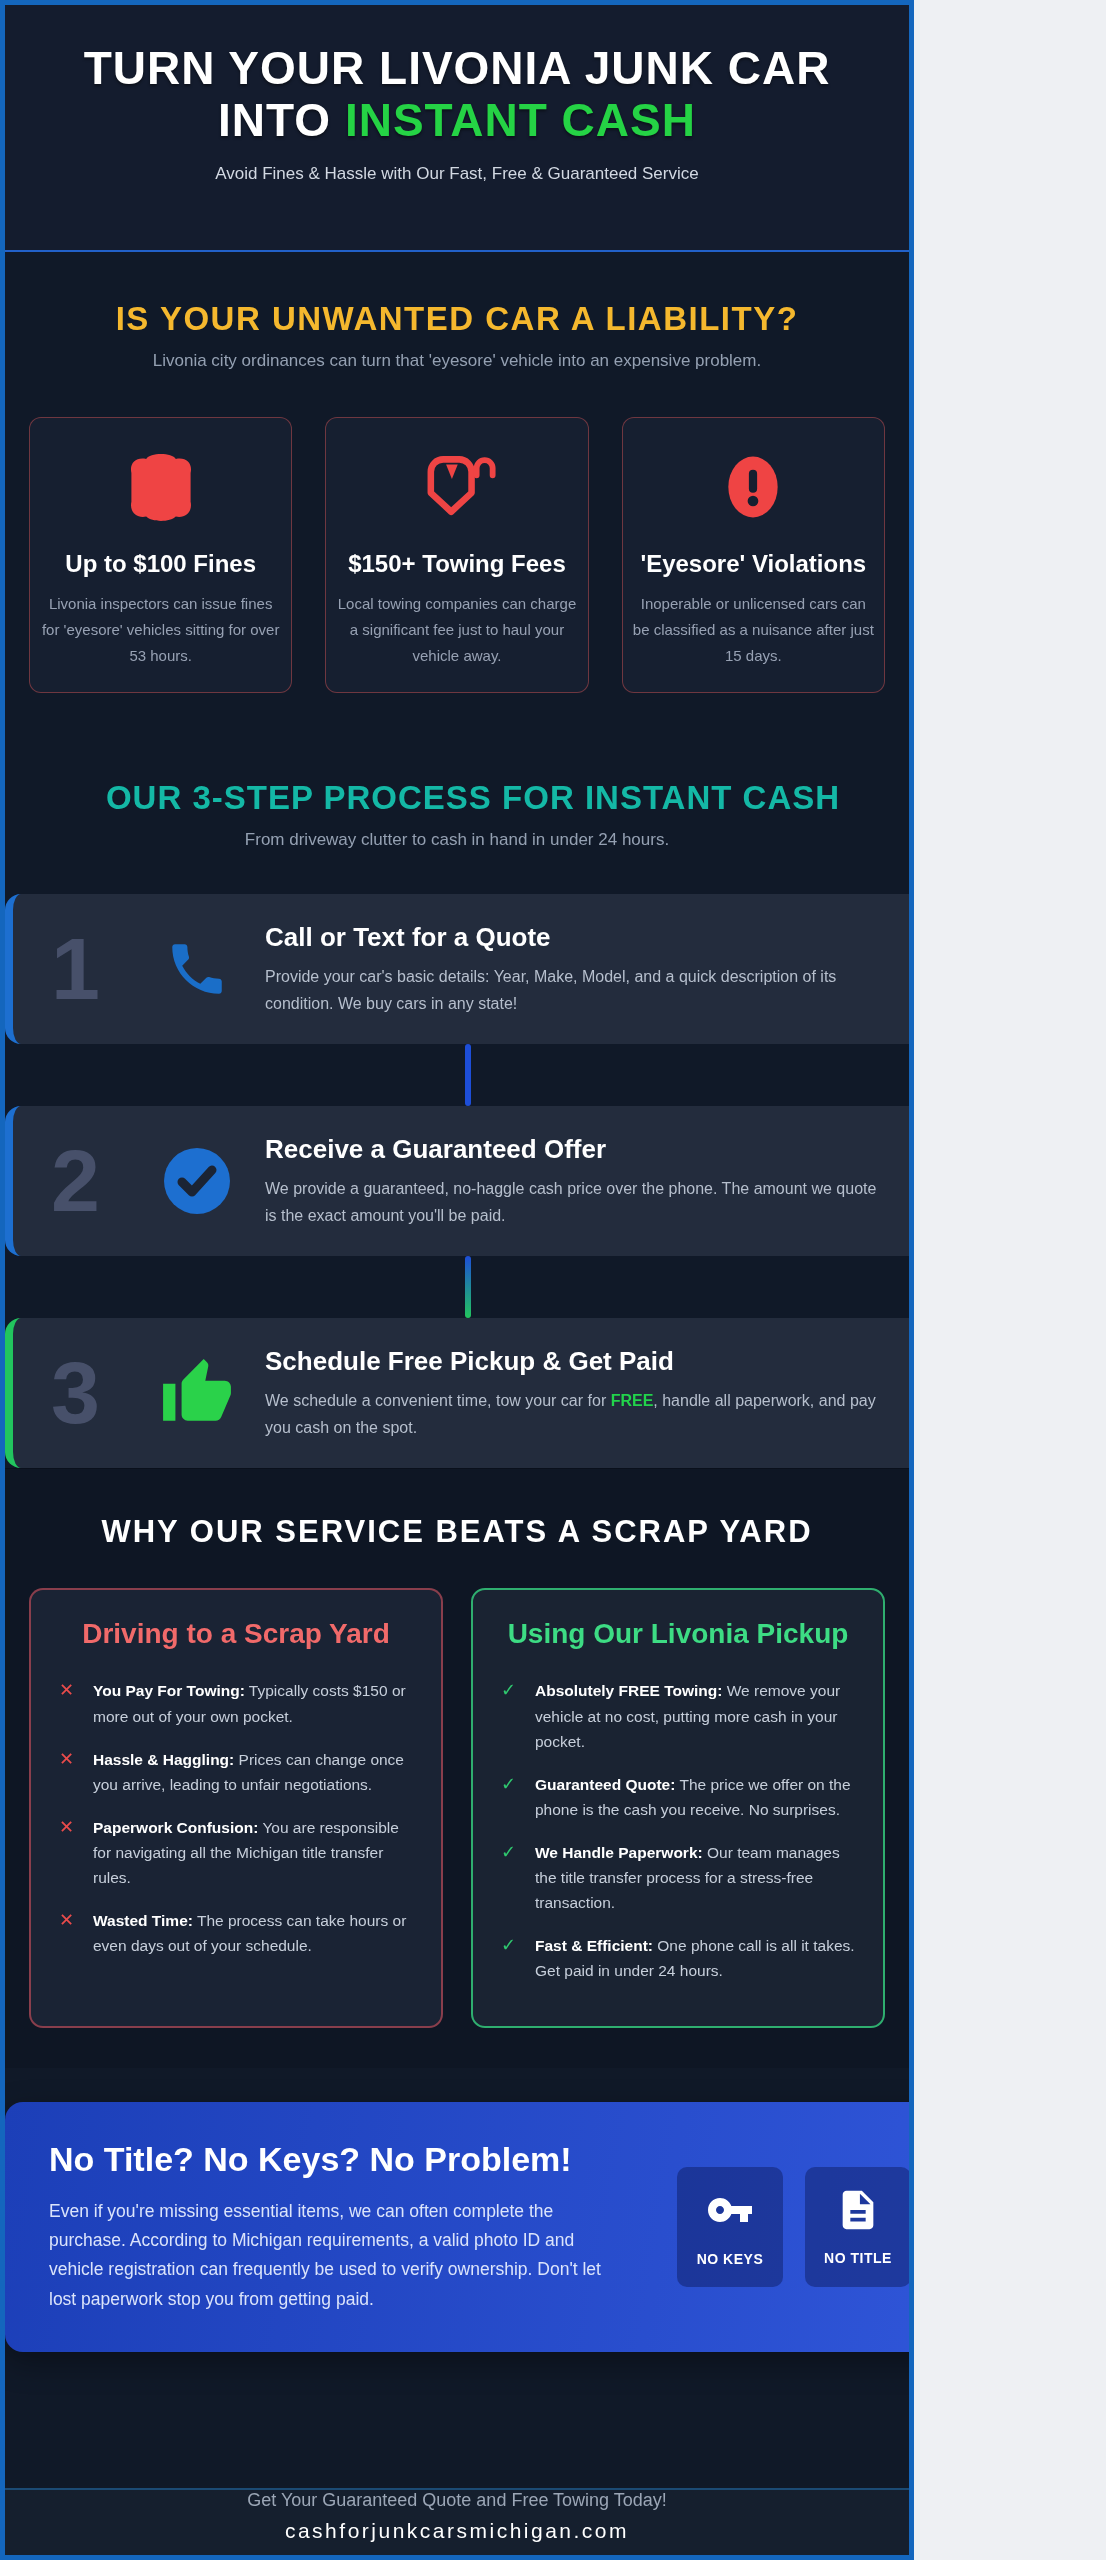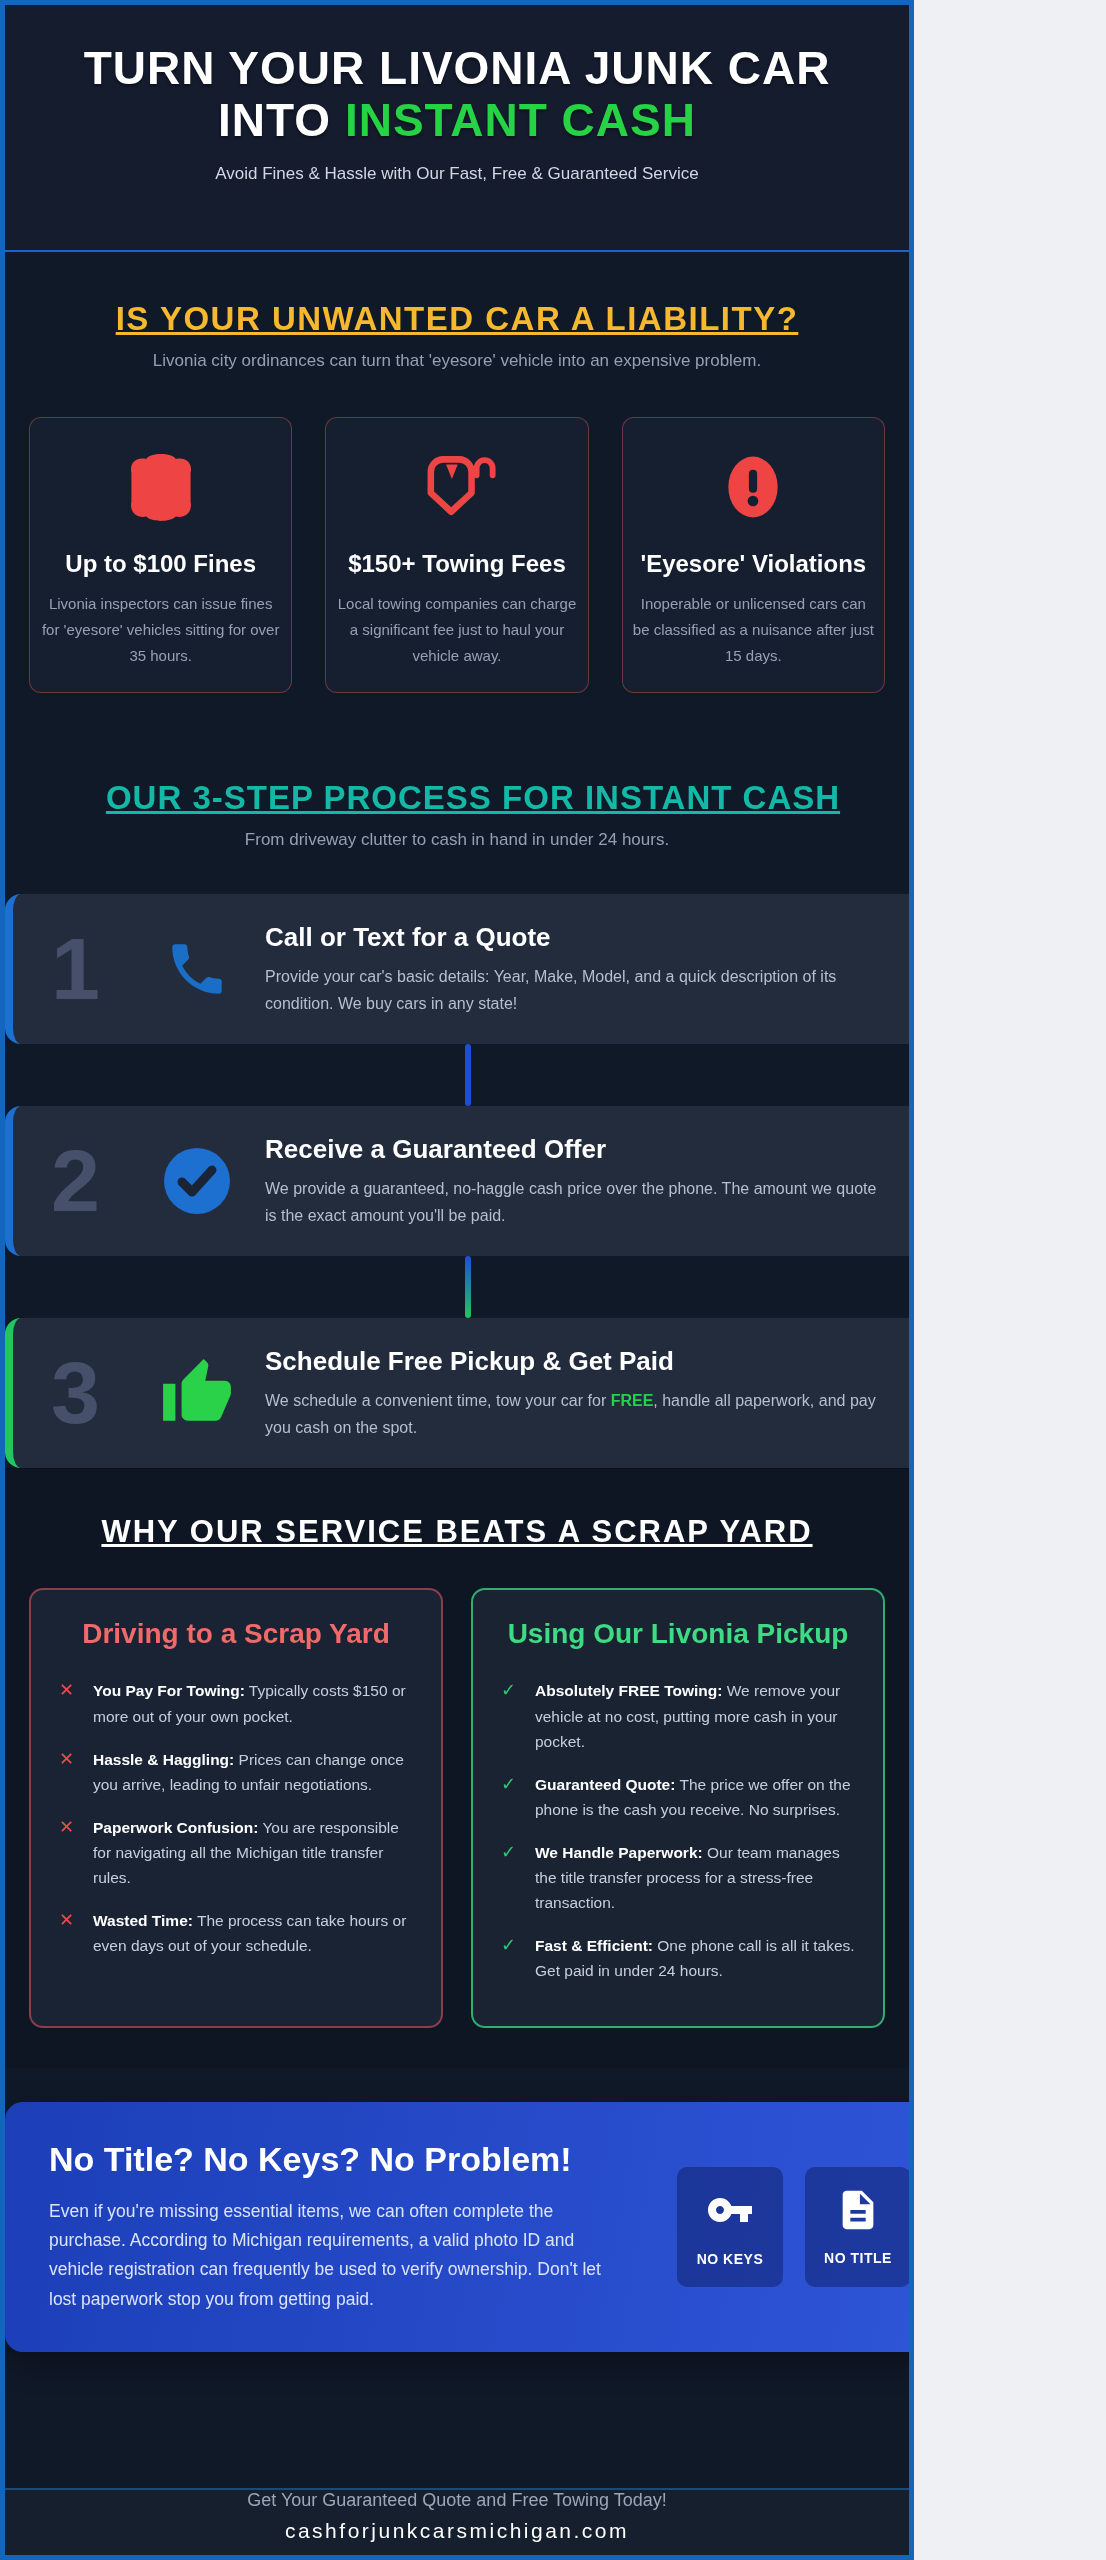--- a/index.html
+++ b/index.html
@@ -15,21 +15,21 @@
 
   
   .hero{ background:#141c2e; border-bottom:2px solid #2261c9; text-align:center; padding:38px 20px 66px; }
   .hero h1{ color:#fff; font-size:46px; font-weight:800; letter-spacing:1px; line-height:1.12;
             text-shadow:0 2px 3px rgba(0,0,0,.45); }
   .hl-green{ color:#25d345; }
   .hero-sub{ margin-top:18px; color:#d2d8e2; font-size:17px; }
 
   
   .liability{ background:#101928; text-align:center; padding:48px 24px 56px; }
-  .sec-title{ font-size:33px; font-weight:800; letter-spacing:1.5px;text-decoration:underline; }
+  .sec-title{ font-size:33px; font-weight:800; letter-spacing:1.5px; }
   .liability .sec-title{ color:#f5b82e; }
   .sec-sub{ margin-top:13px; color:#94a0b2; font-size:17px; }
   .lia-cards{ display:flex; justify-content:center; gap:33px; margin-top:46px; }
   .lia-card{ width:313px; background:#161f30; border:1px solid rgba(236,88,88,.42);
              border-radius:12px; padding:32px 9px 24px; }
   .lia-icon{ height:74px; display:flex; align-items:center; justify-content:center; }
   .lia-card h3{ color:#fff; font-size:24px; font-weight:700; margin-top:26px; }
   .lia-card p{ color:#97a1b3; font-size:15px; line-height:1.72; margin-top:13px; }
 
   
@@ -103,21 +103,21 @@
 
     <div class="lia-cards">
 
       <div class="lia-card">
         <div class="lia-icon">
           <svg width="78" height="74" viewBox="0 0 100 100">
             <path fill="#ef4444" d="M30 12 C35 3 65 3 70 12 C84 9 93 18 90 31 L90 70 C93 83 83 93 70 90 C62 98 38 98 30 90 C17 93 7 83 10 70 L10 31 C7 18 16 9 30 12 Z"></path>
           </svg>
         </div>
         <h3>Up to $100 Fines</h3>
-        <p>Livonia inspectors can issue fines for 'eyesore' vehicles sitting for over 35 hours.</p>
+        <p>Livonia inspectors can issue fines for 'eyesore' vehicles sitting for over 53 hours.</p>
       </div>
 
       <div class="lia-card">
         <div class="lia-icon">
           <svg width="80" height="74" viewBox="0 0 110 100">
             <path fill="none" stroke="#ef4444" stroke-width="9" stroke-linejoin="round" d="M36 12 h22 a17 17 0 0 1 17 17 v29 l-28 26 -28 -26 v-29 a17 17 0 0 1 17 -17 z"></path>
             <path fill="#ef4444" d="M40 19 h16 l-8 20 z"></path>
             <path fill="none" stroke="#ef4444" stroke-width="8" stroke-linecap="round" d="M82 34 v-10 a11 11 0 0 1 22 0 v10"></path>
           </svg>
         </div>

